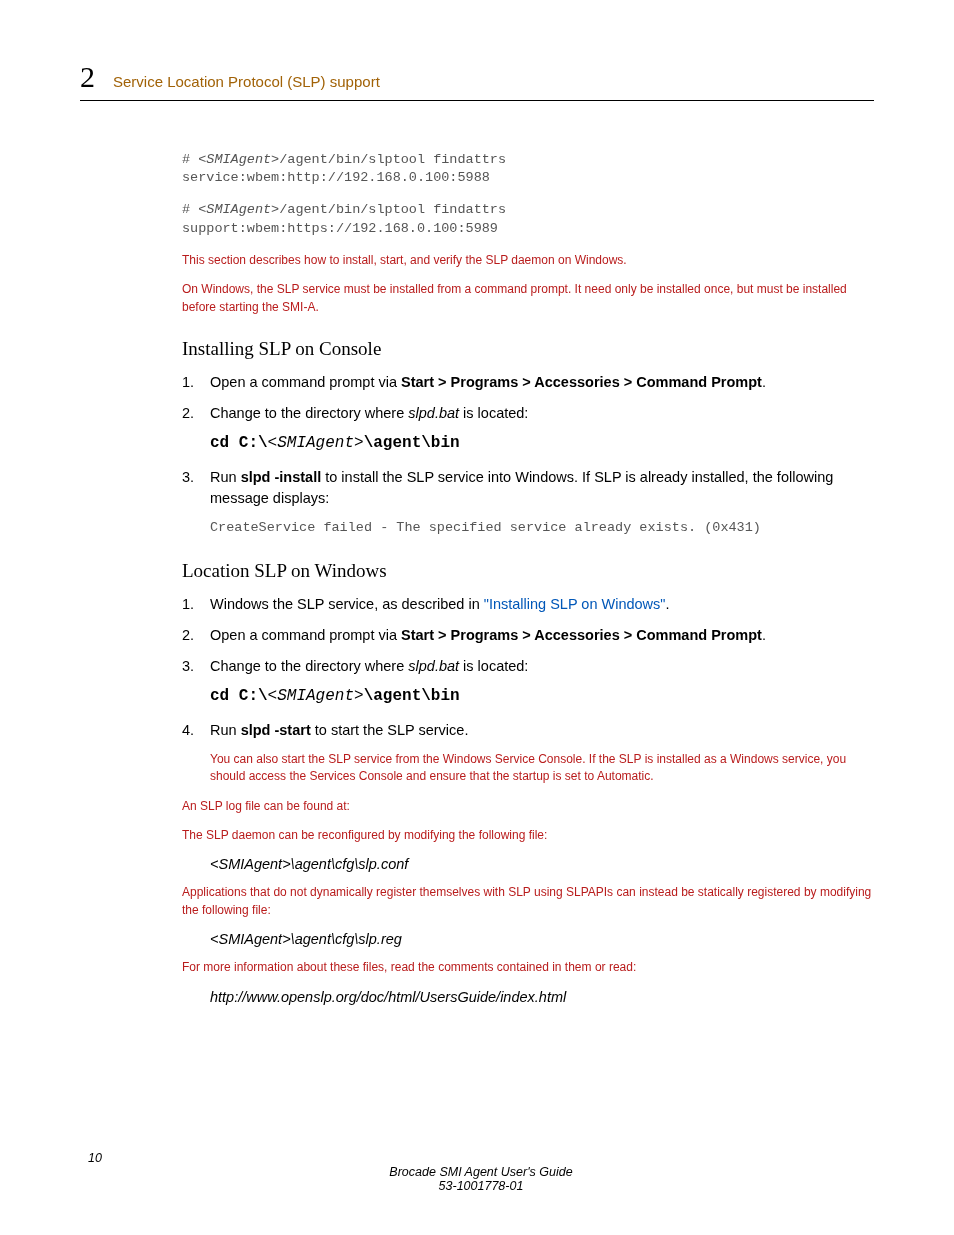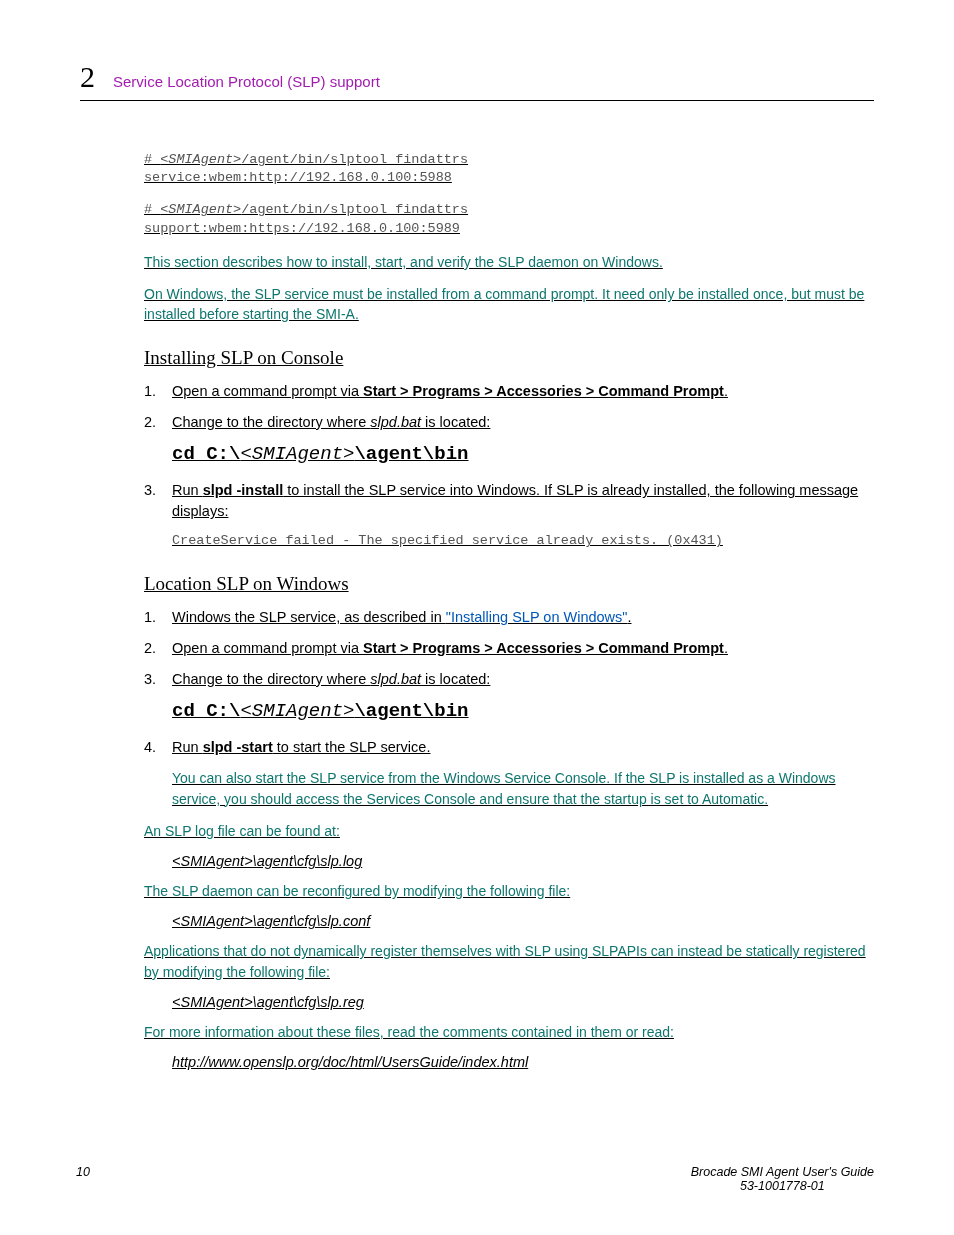--- a/index.html
+++ b/index.html
@@ -20,60 +20,59 @@
       border-bottom: 1px solid #000;
       padding-bottom: 6px;
     }
     .chapter-num {
       font-size: 30px;
       font-weight: normal;
       font-family: Georgia, 'Times New Roman', serif;
     }
     .header-title {
       font-size: 15px;
-      color: #a21caf;
+      color: #a16207;
     }
     .content {
-      margin-left: 64px;
-      text-decoration: underline;
+      margin-left: 102px;
     }
     .code-block {
       font-family: 'Courier New', monospace;
       font-size: 13.5px;
       color: #555;
       line-height: 1.35;
       margin-bottom: 14px;
       white-space: pre;
     }
     .code-block .italic { font-style: italic; }
     .code-inline {
       font-family: 'Courier New', monospace;
-      font-size: 19px;
+      font-size: 16px;
     }
     .code-inline .bold { font-weight: bold; }
     .code-inline .italic { font-style: italic; }
     h2 {
       font-family: Georgia, 'Times New Roman', serif;
       font-size: 25px;
       font-weight: normal;
       margin-top: 22px;
       margin-bottom: 14px;
     }
     h3 {
       font-family: Georgia, 'Times New Roman', serif;
       font-size: 19px;
       font-weight: normal;
       margin-top: 22px;
       margin-bottom: 12px;
     }
     p {
-      font-size: 14px;
+      font-size: 12px;
       line-height: 1.45;
       margin-bottom: 12px;
-      color: #0f766e;
+      color: #b91c1c;
     }
     ol {
       list-style: none;
       counter-reset: item;
       font-size: 14.5px;
     }
     ol li {
       counter-increment: item;
       position: relative;
       padding-left: 28px;
@@ -94,27 +93,28 @@
     .link { color: #0057b8; }
     .path-indent {
       margin-left: 28px;
       margin-bottom: 12px;
       font-style: italic;
       font-size: 14.5px;
     }
     .footer {
       position: absolute;
       bottom: 42px;
-      left: 76px;
+      left: 88px;
       right: 80px;
       display: flex;
       justify-content: space-between;
       font-size: 12.5px;
       font-style: italic;
       color: #000;
+      flex-direction: column;
     }
     .footer-right { text-align: center; }
   </style>
 </head>
 <body>
 
 <div class="header">
   <span class="chapter-num">2</span>
   <span class="header-title">Service Location Protocol (SLP) support</span>
 </div>
@@ -150,21 +150,20 @@
     <li><span>Open a command prompt via </span><span class="bold">Start &gt; Programs &gt; Accessories &gt; Command Prompt</span><span>.</span></li>
     <li><span>Change to the directory where </span><span class="italic">slpd.bat</span><span> is located:</span>
       <div class="sub-indent-code code-inline" style="margin-top:8px;margin-left:0;"><span class="bold">cd C:\</span><span class="italic">&lt;SMIAgent&gt;</span><span class="bold">\agent\bin</span></div>
     </li>
     <li><span>Run </span><span class="bold">slpd -start</span><span> to start the SLP service.</span>
       <p style="margin-top:10px;margin-bottom:0;">You can also start the SLP service from the Windows Service Console. If the SLP is installed as a Windows service, you should access the Services Console and ensure that the startup is set to Automatic.</p>
     </li>
   </ol>
 
   <p style="margin-top:12px;">An SLP log file can be found at:</p>
-  <div class="path-indent">&lt;SMIAgent&gt;\agent\cfg\slp.log</div>
 
   <p>The SLP daemon can be reconfigured by modifying the following file:</p>
   <div class="path-indent">&lt;SMIAgent&gt;\agent\cfg\slp.conf</div>
 
   <p>Applications that do not dynamically register themselves with SLP using SLPAPIs can instead be statically registered by modifying the following file:</p>
   <div class="path-indent">&lt;SMIAgent&gt;\agent\cfg\slp.reg</div>
 
   <p>For more information about these files, read the comments contained in them or read:</p>
   <div class="path-indent">http://www.openslp.org/doc/html/UsersGuide/index.html</div>
 

